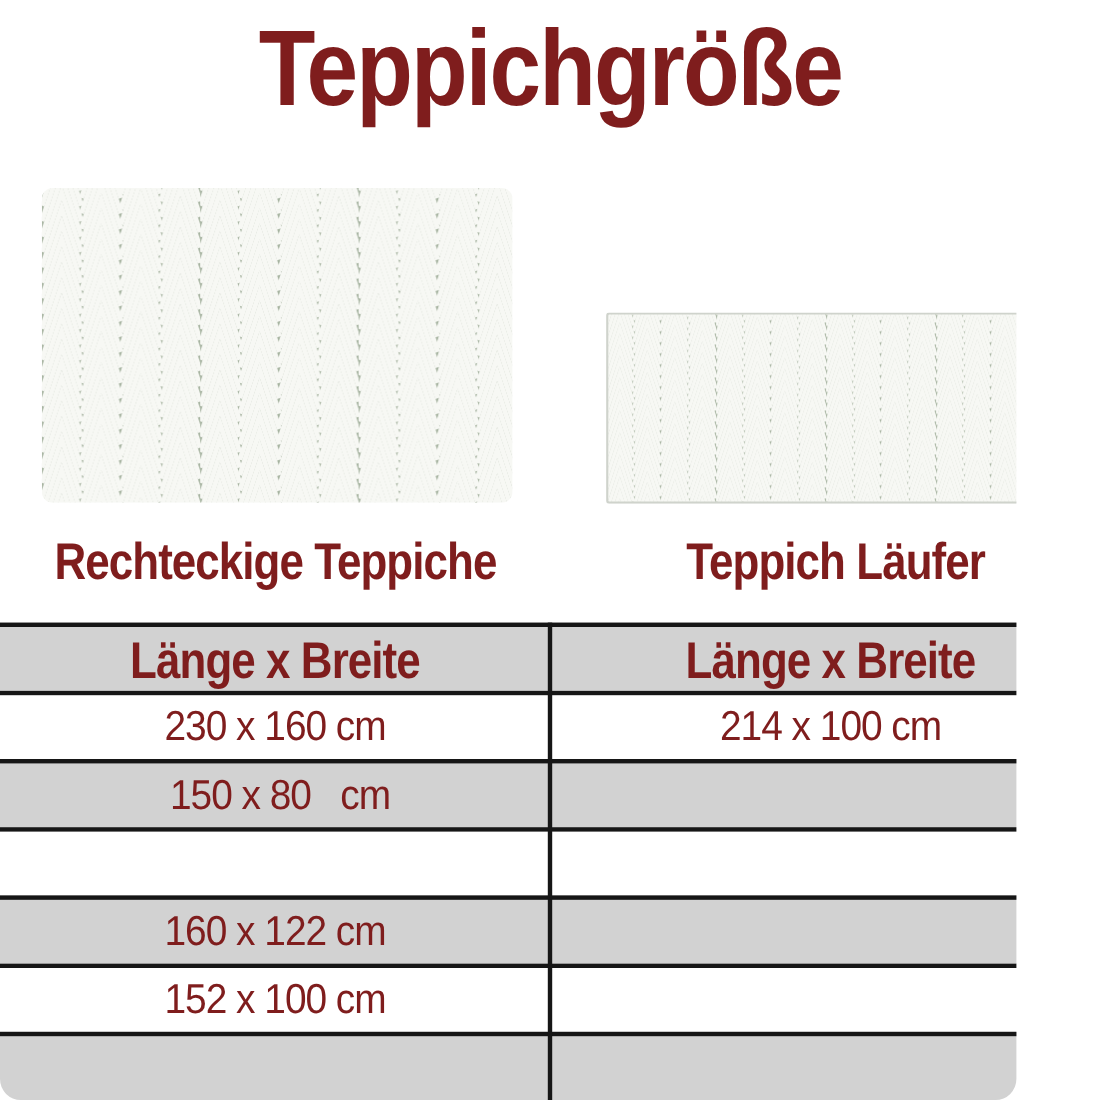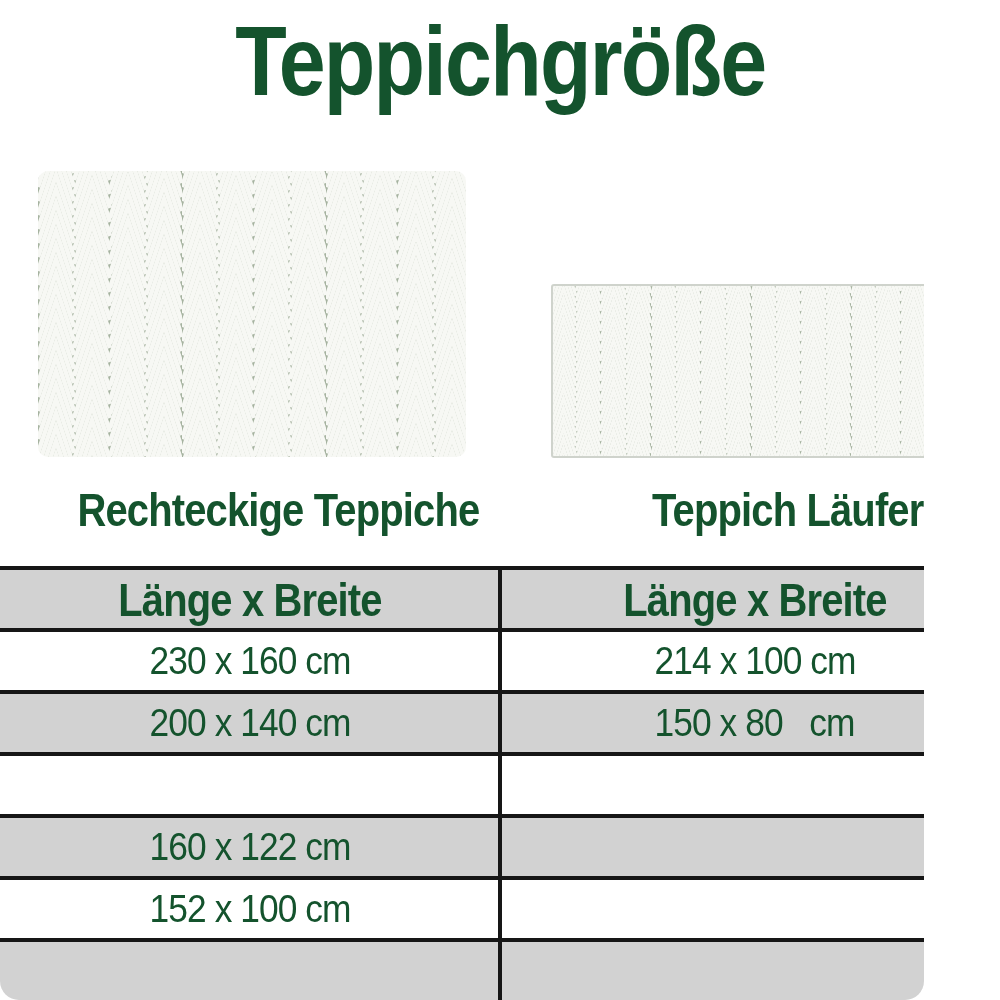--- a/index.html
+++ b/index.html
@@ -1,32 +1,32 @@
 <!DOCTYPE html>
 <html><head>
 <meta charset="utf-8">
 <style>
   html,body{margin:0;padding:0;background:#ffffff;}
   .canvas{
     position:relative;width:924px;height:1000px;background:#ffffff;
-    font-family:"Liberation Sans",sans-serif;color:#14532d;overflow:hidden;border-radius:19px;
+    font-family:"Liberation Sans",sans-serif;color:#7f1d1d;overflow:hidden;border-radius:19px;
   }
   .title{
     position:absolute;top:12px;left:0;width:1000px;text-align:center;
     font-size:98px;font-weight:bold;letter-spacing:-2px;line-height:1.0;
   }
   .sx{display:inline-block;transform:scaleX(0.86);transform-origin:center;}
   .sx2{display:inline-block;transform:scaleX(0.85);transform-origin:center;}
   .sx3{display:inline-block;transform:scaleX(0.93);transform-origin:center;}
   svg.rug{position:absolute;display:block;}
   #rug-big{left:38px;top:171px;}
   #rug-runner{left:551px;top:284px;}
   .rug-label{
     position:absolute;top:484px;width:500px;text-align:center;
-    font-size:47px;font-weight:bold;letter-spacing:-1px;line-height:1.1;margin-left:28px;
+    font-size:47px;font-weight:bold;letter-spacing:-1px;line-height:1.1;
   }
   #label-left{left:0;}
   #label-right{left:510px;}
   .size-table{position:absolute;top:566px;left:0;width:1000px;}
   .trow{display:flex;height:62px;border-top:4px solid #161616;box-sizing:border-box;background:#ffffff;}
   .trow.gray{background:#d2d2d2;}
   .cell{
     width:500px;display:flex;align-items:center;justify-content:center;
     font-size:38px;white-space:pre;letter-spacing:-1px;
   }
@@ -203,23 +203,20 @@
     <div class="trow">
       <div class="cell left">
         <span class="sx3">230 x 160 cm</span>
       </div>
       <div class="cell right">
         <span class="sx3">214 x 100 cm</span>
       </div>
     </div>
 
     <div class="trow gray">
-      <div class="cell left">
-        <span class="sx3">200 x 140 cm</span>
-      </div>
       <div class="cell right">
         <span class="sx3">150 x 80   cm</span>
       </div>
     </div>
 
     <div class="trow">
       <div class="cell right">
         <span class="sx3"></span>
       </div>
     </div>

